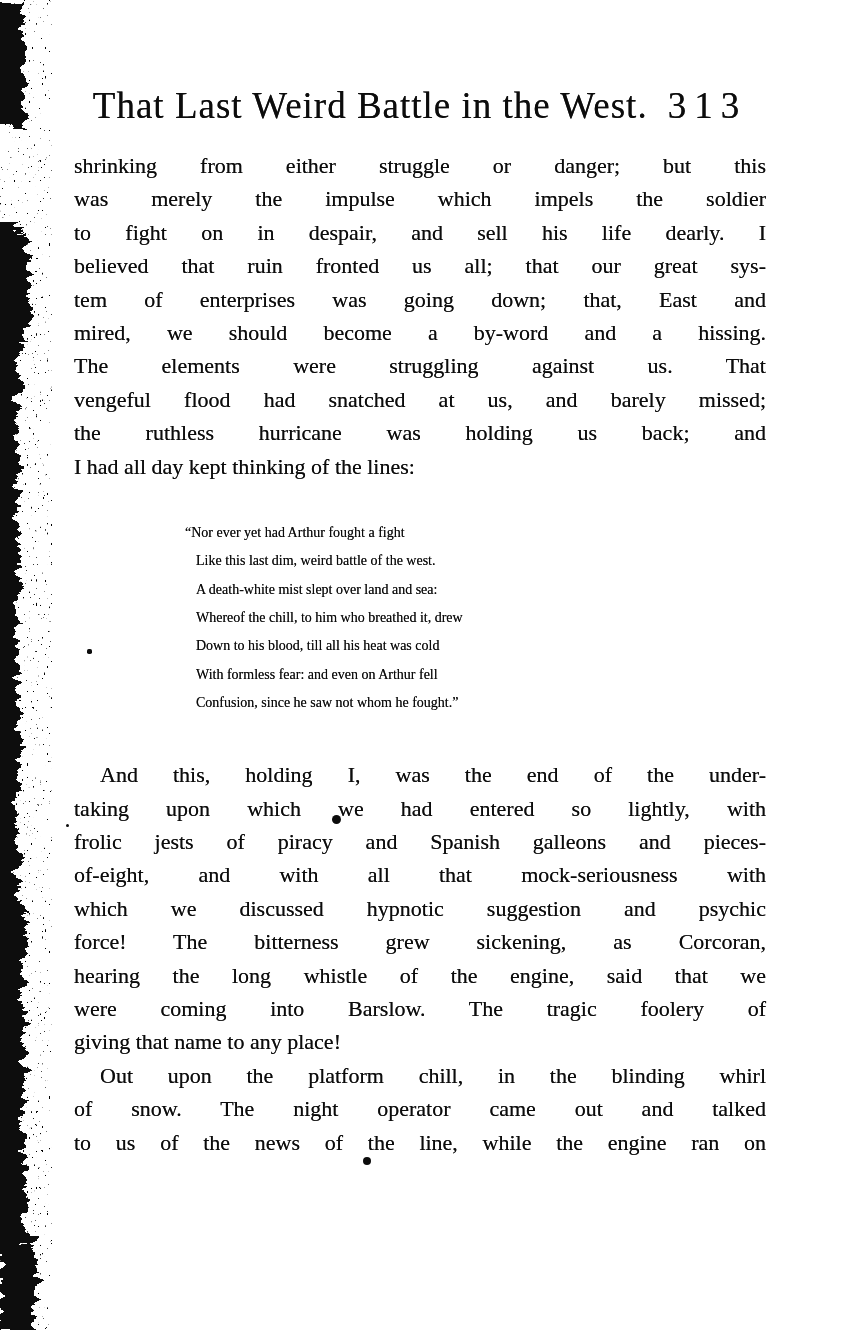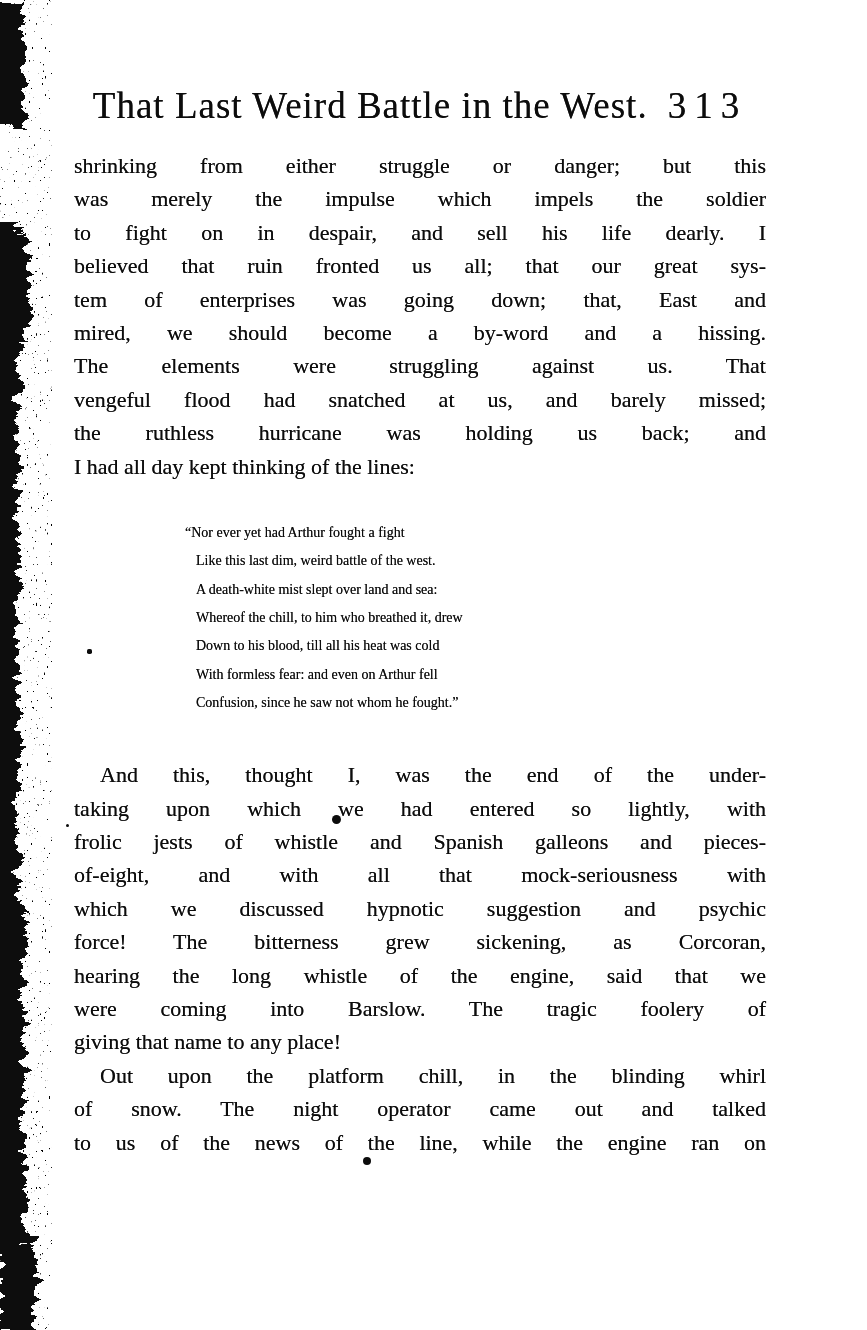--- a/index.html
+++ b/index.html
@@ -114,23 +114,23 @@
       <div class="pline hang">“Nor ever yet had Arthur fought a fight</div>
       <div class="pline">Like this last dim, weird battle of the west.</div>
       <div class="pline">A death-white mist slept over land and sea:</div>
       <div class="pline">Whereof the chill, to him who breathed it, drew</div>
       <div class="pline">Down to his blood, till all his heat was cold</div>
       <div class="pline">With formless fear: and even on Arthur fell</div>
       <div class="pline">Confusion, since he saw not whom he fought.”</div>
     </section>
 
     <section>
-      <div class="line indent">And this, thought I, was the end of the under-</div>
+      <div class="line indent">And this, holding I, was the end of the under-</div>
       <div class="line">taking upon which we had entered so lightly, with</div>
-      <div class="line">frolic jests of whistle and Spanish galleons and pieces-</div>
+      <div class="line">frolic jests of piracy and Spanish galleons and pieces-</div>
       <div class="line">of-eight, and with all that mock-seriousness with</div>
       <div class="line">which we discussed hypnotic suggestion and psychic</div>
       <div class="line">force!  The bitterness grew sickening, as Corcoran,</div>
       <div class="line">hearing the long whistle of the engine, said that we</div>
       <div class="line">were coming into Barslow.  The tragic foolery of</div>
       <div class="line end">giving that name to any place!</div>
     </section>
 
     <section>
       <div class="line indent">Out upon the platform chill, in the blinding whirl</div>

